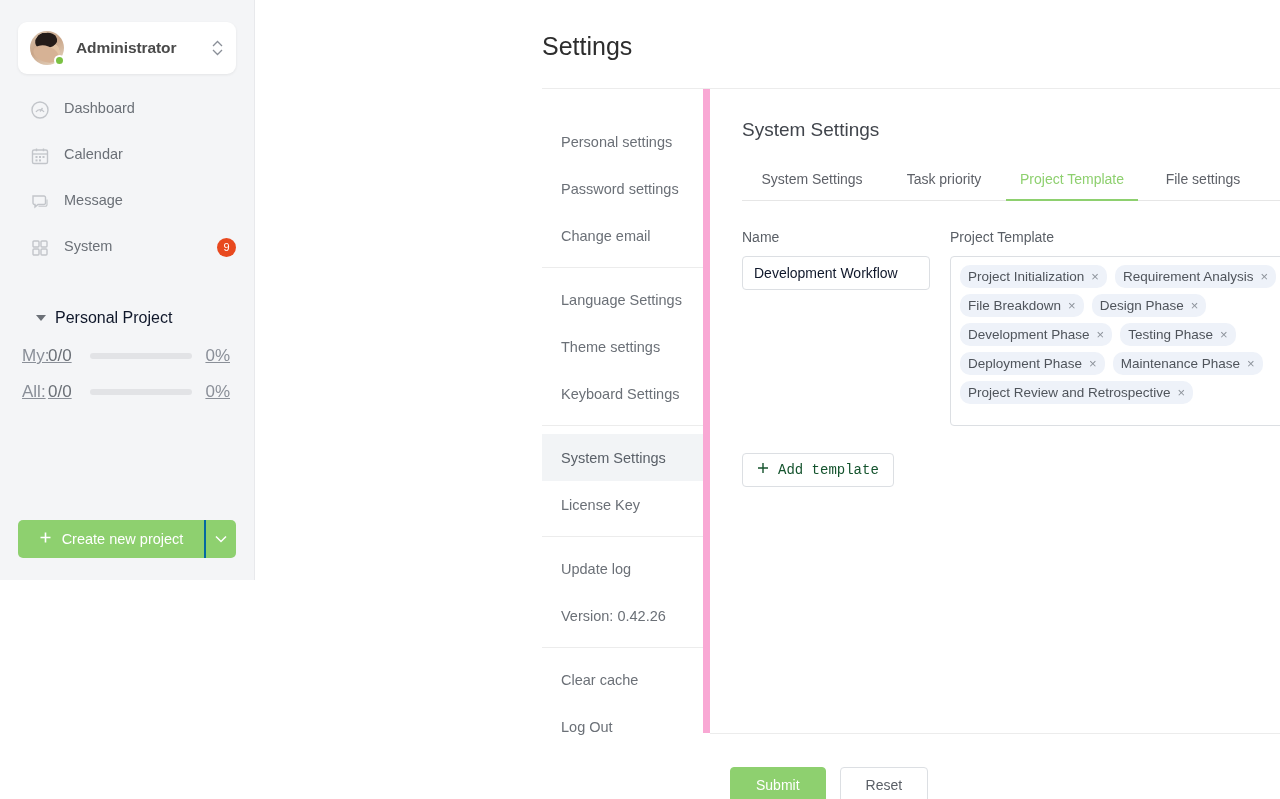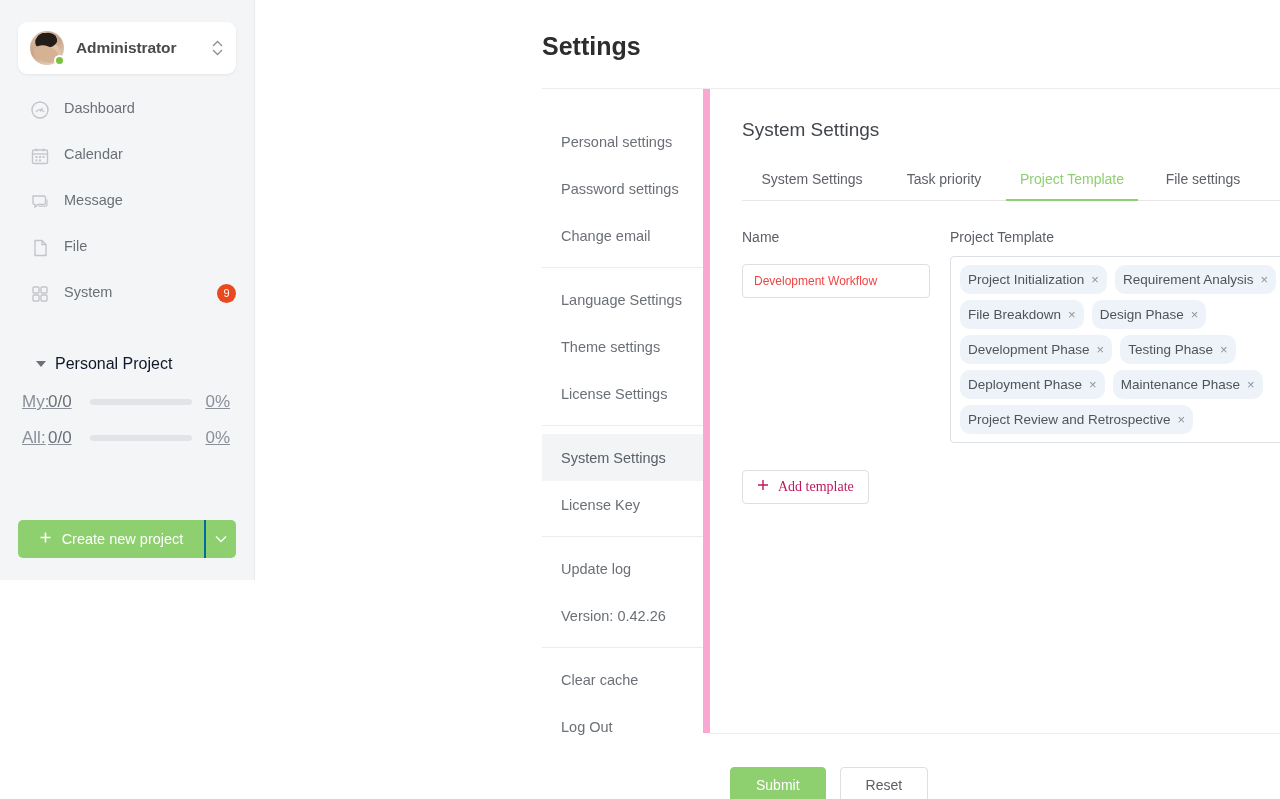--- a/index.html
+++ b/index.html
@@ -109,21 +109,21 @@
   }
   .create-caret {
     width: 30px; display: flex; align-items: center; justify-content: center;
     color: #ffffff; cursor: pointer;
   }
 
   
   .main { flex: 1; height: 799px; background: #ffffff; position: relative; }
   .page-title {
     position: absolute; left: 287px; top: 32px;
-    font-size: 25px; font-weight: bold; color: #2d2d2d;
+    font-size: 25px; font-weight: normal; color: #2d2d2d;
   }
   .title-rule {
     position: absolute; left: 287px; top: 88px; width: 930px; height: 1px;
     background: #ececec;
   }
 
   .settings-body { position: absolute; left: 287px; top: 89px; right: 0; bottom: 0; display: flex; }
   .settings-nav {
     width: 168px; flex: 0 0 168px;
     border-right: 7px solid #f9a8d4;
@@ -157,42 +157,42 @@
   .tab.active::after {
     content: ""; position: absolute; left: 0; right: 0; bottom: -1px; height: 2px; background: #8ed06f;
   }
 
   .form { margin: 28px 0 0 32px; display: flex; }
   .fld-name { width: 188px; }
   .fld-tpl { margin-left: 20px; }
   .fld-label { font-size: 14px; color: #5a5f66; margin-bottom: 11px; }
   .name-input {
     width: 188px; height: 34px; border: 1px solid #dcdfe3; border-radius: 4px;
-    padding: 0 11px; font-size: 12px; color: #ef4444;
-    font-family: "Liberation Sans", sans-serif; background: #fff; outline: none; margin-top: 8px;
+    padding: 0 11px; font-size: 14px; color: #0f172a;
+    font-family: "Liberation Sans", sans-serif; background: #fff; outline: none;
   }
   .tag-box {
     width: 400px; min-height: 170px;
     border: 1px solid #dcdfe3; border-radius: 4px;
     padding: 8px 9px; display: flex; flex-wrap: wrap;
     align-content: flex-start; gap: 6px 8px;
   }
   .chip {
     background: #eef2f9; border-radius: 10px;
     padding: 3px 8px 4px 8px; font-size: 13.5px; color: #4f545b;
-    display: inline-flex; align-items: center; gap: 7px; height: 29px;
+    display: inline-flex; align-items: center; gap: 7px; height: 23px;
   }
   .chip-x { color: #8d939b; font-size: 13px; cursor: pointer; line-height: 1; }
 
   .add-tpl {
     margin: 27px 0 0 32px; height: 34px; padding: 0 14px;
     border: 1px solid #dcdfe3; border-radius: 4px; background: #fff;
-    font-size: 14px; color: #be185d; cursor: pointer;
+    font-size: 14px; color: #14532d; cursor: pointer;
     display: inline-flex; align-items: center; gap: 9px;
-    font-family: Liberation Serif, serif;
+    font-family: Liberation Mono, monospace;
   }
 
   .footer-rule { position: absolute; left: 0; right: 0; top: 644px; height: 1px; background: #ececec; }
   .footer {
     position: absolute; left: 20px; top: 645px; right: 0; height: 100px;
     display: flex; align-items: flex-start; padding-top: 33px; gap: 14px;
   }
   .btn {
     height: 36px; padding: 0 25px; border-radius: 4px; font-size: 14px;
     cursor: pointer; font-family: "Liberation Sans", sans-serif;
@@ -258,29 +258,20 @@
       <div class="nav-item">
         <span class="nav-ico">
           <svg width="20" height="20" viewBox="0 0 20 20">
               <path d="M3 4 H14 A1.5 1.5 0 0 1 15.5 5.5 V11 A1.5 1.5 0 0 1 14 12.5 H8 L5 15 V12.5 H4.5 A1.5 1.5 0 0 1 3 11 Z" fill="none" stroke="currentColor" stroke-width="1.4"></path>
               <path d="M8.5 14.2 H15.5 A1.5 1.5 0 0 0 17 12.7 V7.4" fill="none" stroke="currentColor" stroke-width="1.1"></path>
             </svg>
         </span>
         <span class="nav-label">Message</span>
       </div>
 
-      <div class="nav-item">
-        <span class="nav-ico">
-          <svg width="20" height="20" viewBox="0 0 20 20">
-              <path d="M5 2.5 H12 L16 6.5 V17.5 H5 Z" fill="none" stroke="currentColor" stroke-width="1.4" stroke-linejoin="round"></path>
-              <path d="M12 2.5 V6.5 H16" fill="none" stroke="currentColor" stroke-width="1.3"></path>
-            </svg>
-        </span>
-        <span class="nav-label">File</span>
-      </div>
 
       <div class="nav-item">
         <span class="nav-ico">
           <svg width="20" height="20" viewBox="0 0 20 20">
               <rect x="3" y="3" width="6" height="6" rx="1" fill="none" stroke="currentColor" stroke-width="1.4"></rect>
               <rect x="11" y="3" width="6" height="6" rx="1" fill="none" stroke="currentColor" stroke-width="1.4"></rect>
               <rect x="3" y="11" width="6" height="6" rx="1" fill="none" stroke="currentColor" stroke-width="1.4"></rect>
               <rect x="11" y="11" width="6" height="6" rx="1" fill="none" stroke="currentColor" stroke-width="1.4"></rect>
             </svg>
         </span>
@@ -347,21 +338,21 @@
             <span>Change email</span>
           </div>
         <div class="snav-sep"></div>
         <div class="snav-item">
             <span>Language Settings</span>
           </div>
         <div class="snav-item">
             <span>Theme settings</span>
           </div>
         <div class="snav-item">
-            <span>License Settings</span>
+            <span>Keyboard Settings</span>
           </div>
         <div class="snav-sep"></div>
         <div class="snav-item active">
             <span>System Settings</span>
           </div>
         <div class="snav-item">
             <span>License Key</span>
           </div>
         <div class="snav-sep"></div>
         <div class="snav-item">

